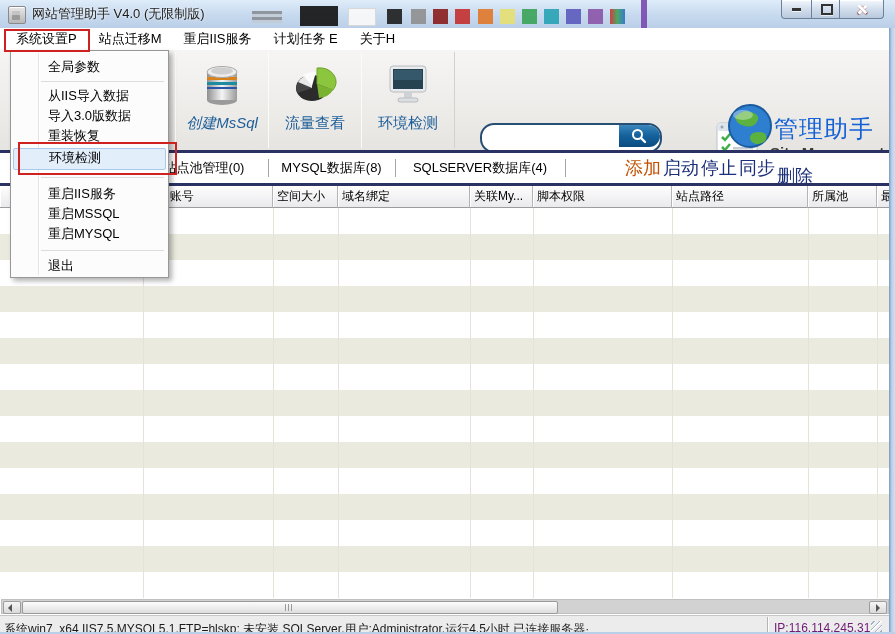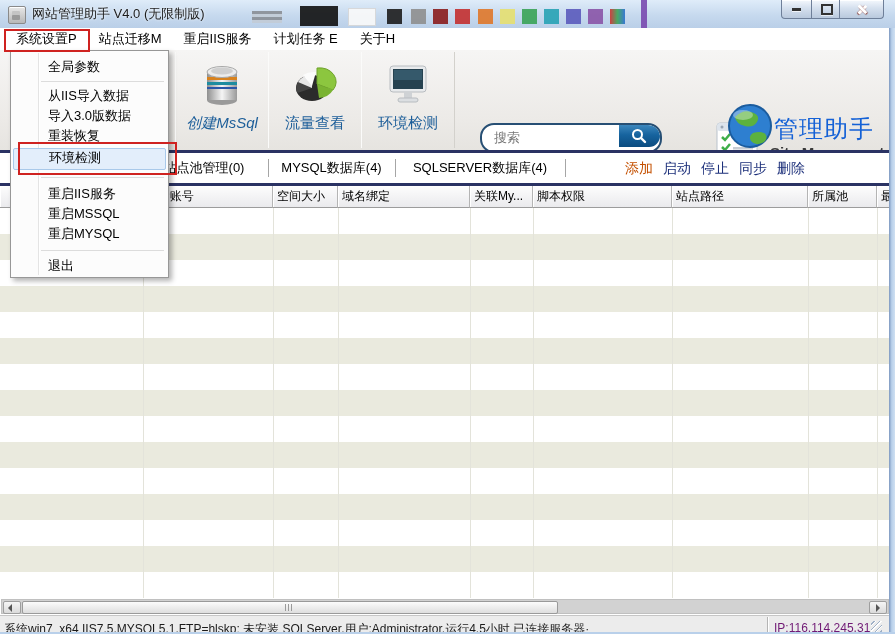--- a/index.html
+++ b/index.html
@@ -53,21 +53,21 @@
   .logo{position:absolute;left:716px;top:53px;width:175px;height:62px;}
   .logo-title{position:absolute;left:58px;top:10px;font-size:24px;font-weight:normal;color:#1461d6;
               letter-spacing:1px;white-space:nowrap;}
   .logo-sub{position:absolute;left:54px;top:41px;font-size:15px;font-weight:bold;color:#3a3a3a;white-space:nowrap;}
   .warning{position:absolute;left:494px;top:118px;font-size:12.5px;color:#2f2fc2;white-space:nowrap;}
   
   .navline{position:absolute;left:0;width:889px;height:3px;background:#2a3263;}
   .tabbar{position:absolute;left:0;top:153px;width:889px;height:30px;background:#fff;}
   .tab{position:absolute;top:0;height:30px;line-height:30px;text-align:center;font-size:13px;color:#000;cursor:pointer;}
   .tab-sep{position:absolute;top:6px;width:1px;height:18px;background:#a6a6a6;}
-  .action{position:absolute;top:0;height:16px;line-height:30px;font-size:14px;cursor:pointer;white-space:nowrap;}
+  .action{position:absolute;top:0;height:16px;line-height:30px;font-size:18px;cursor:pointer;white-space:nowrap;}
   
   .thead{position:absolute;left:0;top:186px;width:889px;height:22px;background:#ececef;}
   .hc{position:absolute;top:0;height:22px;box-sizing:border-box;padding-left:4px;overflow:hidden;
       font-size:12px;line-height:20px;color:#000;cursor:pointer;white-space:nowrap;
       background:linear-gradient(#fdfdfd,#eaeaed);border-right:1px solid #b4b4b4;border-bottom:1px solid #9c9c9c;
       box-shadow:inset 1px 1px 0 #fff;}
   .tbody{position:absolute;left:0;top:208px;width:889px;height:390px;background:#fff;}
   .row{position:absolute;left:0;width:889px;height:26px;}
   .row.alt{background:#eaeade;}
   .gl{position:absolute;top:0;width:1px;height:390px;background:#e3e3da;}
@@ -203,21 +203,20 @@
             <rect x="9" y="9" width="30" height="20" fill="#264250"></rect>
             <rect x="10" y="10" width="28" height="10" fill="#35596b"></rect>
             <rect x="20" y="32" width="8" height="6" fill="#cfd2d5"></rect>
             <rect x="14" y="38" width="20" height="4" rx="2" fill="#dcdfe2" stroke="#b8bcc0"></rect>
           </svg>
       </span>
       <span class="tlabel">环境检测</span>
     </div>
 
     <div class="searchbox">
-      <input type="text" placeholder="搜索" style="">
       <div class="search-btn">
         <svg width="16" height="16" viewBox="0 0 16 16">
             <circle cx="6.5" cy="6.5" r="4.5" fill="none" stroke="#fff" stroke-width="2"></circle>
             <line x1="10" y1="10" x2="14" y2="14" stroke="#fff" stroke-width="2.4" stroke-linecap="round"></line>
           </svg>
       </div>
     </div>
 
     <div class="logo">
       <svg width="46" height="48" viewBox="0 0 46 48" style="position:absolute;left:0;top:16px;">
@@ -244,29 +243,29 @@
     <div class="warning">某些杀毒软件会误杀update.exe请予以放行或手工更新本软件到最新</div>
   </div>
 
   <div class="navline" style="top:150px;"></div>
 
   <div class="tabbar">
     <div class="tab" style="left:0;width:140px;">站点管理(0)</div>
     <div class="tab-sep" style="left:140px;"></div>
     <div class="tab" style="left:140px;width:128px;">站点池管理(0)</div>
     <div class="tab-sep" style="left:268px;"></div>
-    <div class="tab" style="left:268px;width:127px;">MYSQL数据库(4)</div>
+    <div class="tab" style="left:268px;width:127px;">MYSQL数据库(8)</div>
     <div class="tab-sep" style="left:395px;"></div>
     <div class="tab" style="left:395px;width:170px;">SQLSERVER数据库(4)</div>
     <div class="tab-sep" style="left:565px;"></div>
     <div class="action" style="left:625px;color:#c45000;">添加</div>
     <div class="action" style="left:663px;color:#1c2f7a;">启动</div>
     <div class="action" style="left:701px;color:#1c2f7a;">停止</div>
     <div class="action" style="left:739px;color:#1c2f7a;">同步</div>
-    <div class="action" style="left:777px;color:#1c2f7a;">删除</div>
+    <div class="action" style="left:777px;color:#1c2f7a;margin-top:8px;">删除</div>
   </div>
 
   <div class="navline" style="top:183px;"></div>
 
   <div class="thead">
     <div class="hc" style="left:0;width:143px;"></div>
     <div class="hc" style="left:143px;width:130px;">FTP账号</div>
     <div class="hc" style="left:273px;width:65px;">空间大小</div>
     <div class="hc" style="left:338px;width:132px;">域名绑定</div>
     <div class="hc" style="left:470px;width:63px;">关联My...</div>

